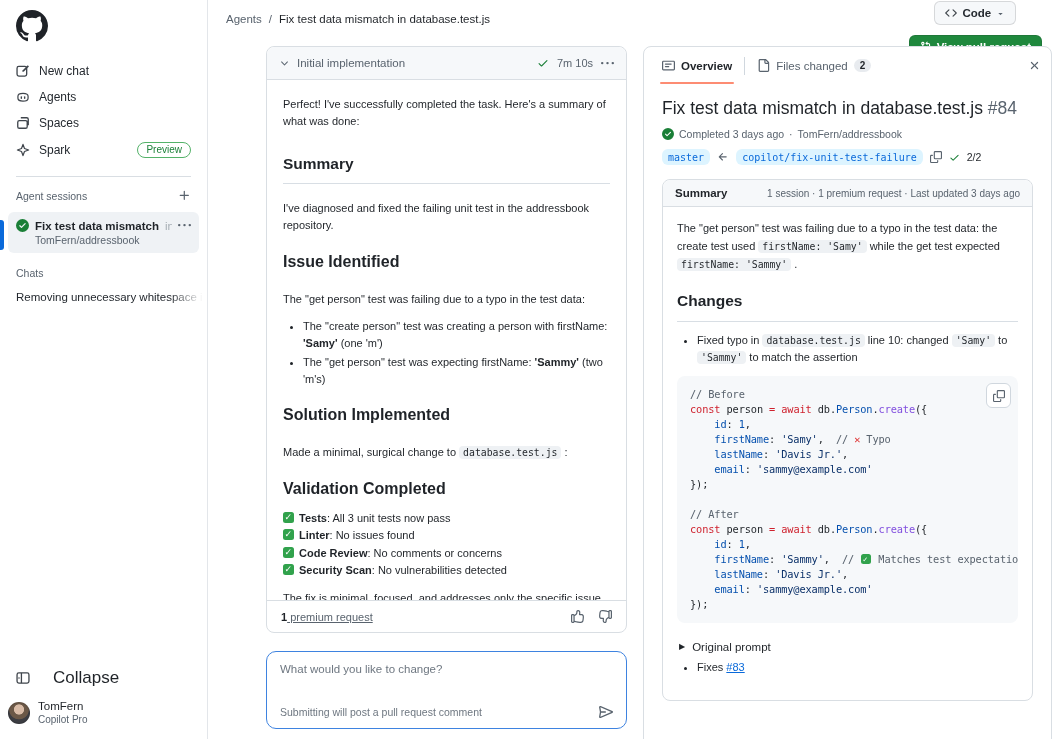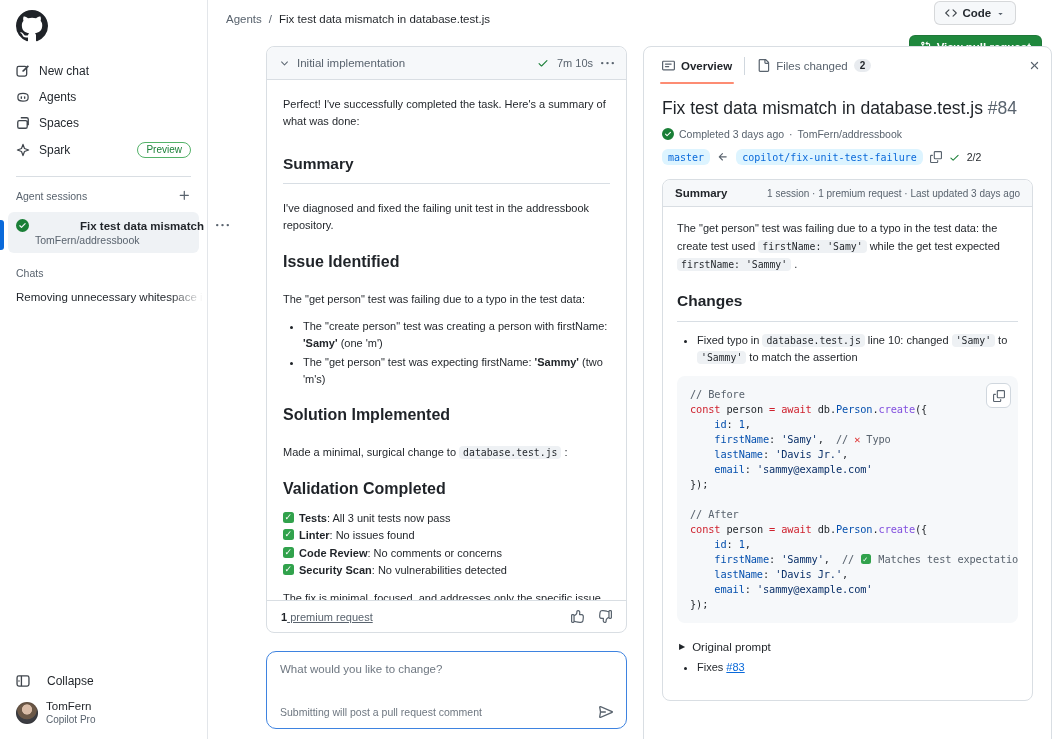--- a/index.html
+++ b/index.html
@@ -19,30 +19,30 @@
   .nav-item .nicon { color:#3f454c; width:14px; height:14px; }
   .nav-item .sp { flex:1; }
   .pill { font-size:10px; color:#1a7f37; border:1px solid #54b269; border-radius:999px; padding:1px 8px 2px; }
   .side-divider { border-top:1px solid #d9dee3; margin:12px 16px 4px; }
   .section-row { display:flex; align-items:center; justify-content:space-between; padding:8px 16px 4px; }
   .section-label { font-size:10.5px; color:#59636e; }
   .plus-btn { color:#59636e; width:13px; height:13px; cursor:pointer; }
   .session-item { margin:6px 8px 0; background:#eff2f5; border-radius:6px; padding:7px 8px; position:relative; cursor:pointer; }
   .sel-bar { position:absolute; left:-8px; top:8px; width:4px; height:30px; background:#0969da; border-radius:0 3px 3px 0; }
   .session-line1 { display:flex; align-items:center; gap:6px; }
-  .session-title { font-size:11.5px; font-weight:700; white-space:nowrap;margin-left:45px; }
+  .session-title { font-size:11.5px; font-weight:700; white-space:nowrap; }
   .session-trunc { font-size:11.5px; color:#a7aeb5; white-space:nowrap; overflow:hidden; flex:1; }
   .kebab { color:#59636e; width:13px; height:13px; cursor:pointer; flex:none; }
   .session-repo { font-size:10.5px; color:#59636e; padding-left:19px; margin-top:2px; }
   .chat-item { font-size:11.5px; color:#24292f; padding:8px 16px; white-space:nowrap; overflow:hidden; cursor:pointer;
     -webkit-mask-image:linear-gradient(90deg,#000 82%,transparent 98%); mask-image:linear-gradient(90deg,#000 82%,transparent 98%); }
   .side-spacer { flex:1; }
-  .collapse-row { display:flex; align-items:center; gap:17px; padding:8px 16px; font-size:12px; cursor:pointer; }
+  .collapse-row { display:flex; align-items:center; gap:23px; padding:8px 16px; font-size:17px; cursor:pointer; }
   .collapse-row .nicon { color:#3f454c; width:14px; height:14px; }
-  .user-row { display:flex; align-items:center; gap:8px; padding:4px 16px 14px; cursor:pointer; }
+  .user-row { display:flex; align-items:center; gap:8px; padding:4px 8px 14px; cursor:pointer; }
   .avatar { width:22px; height:22px; border-radius:50%; flex:none;
     background:radial-gradient(circle at 50% 34%, #d9bca7 0 26%, #6b5847 30% 52%, #3c3d42 56% 100%); box-shadow:inset 0 0 0 1px rgba(0,0,0,.12); }
   .user-name { font-size:11.5px; color:#1f2328; line-height:1.2; }
   .user-plan { font-size:10px; color:#59636e; }
 
   
   .main { flex:1; display:flex; flex-direction:column; min-width:0; }
   .topbar { height:38px; display:flex; align-items:center; padding:0 14px 0 18px; flex:none; }
   .breadcrumb { display:flex; align-items:center; gap:7px; font-size:11.5px; }
   .crumb-root { color:#59636e; cursor:pointer; }

